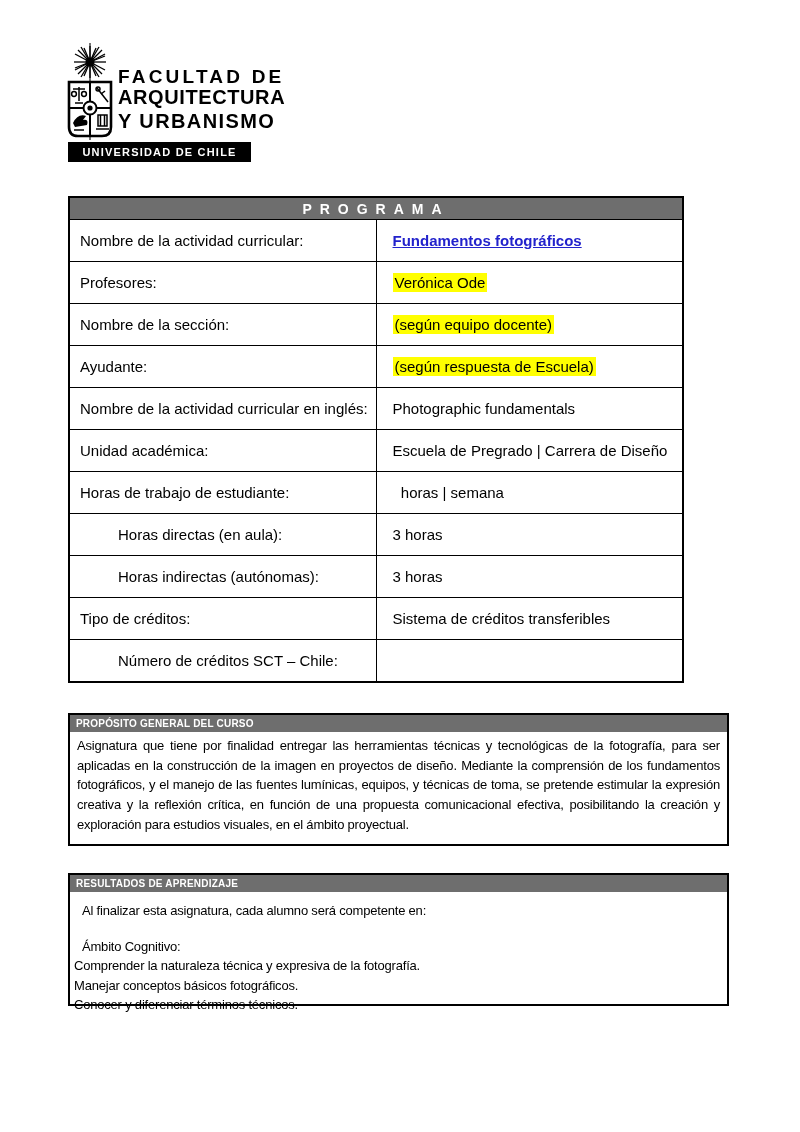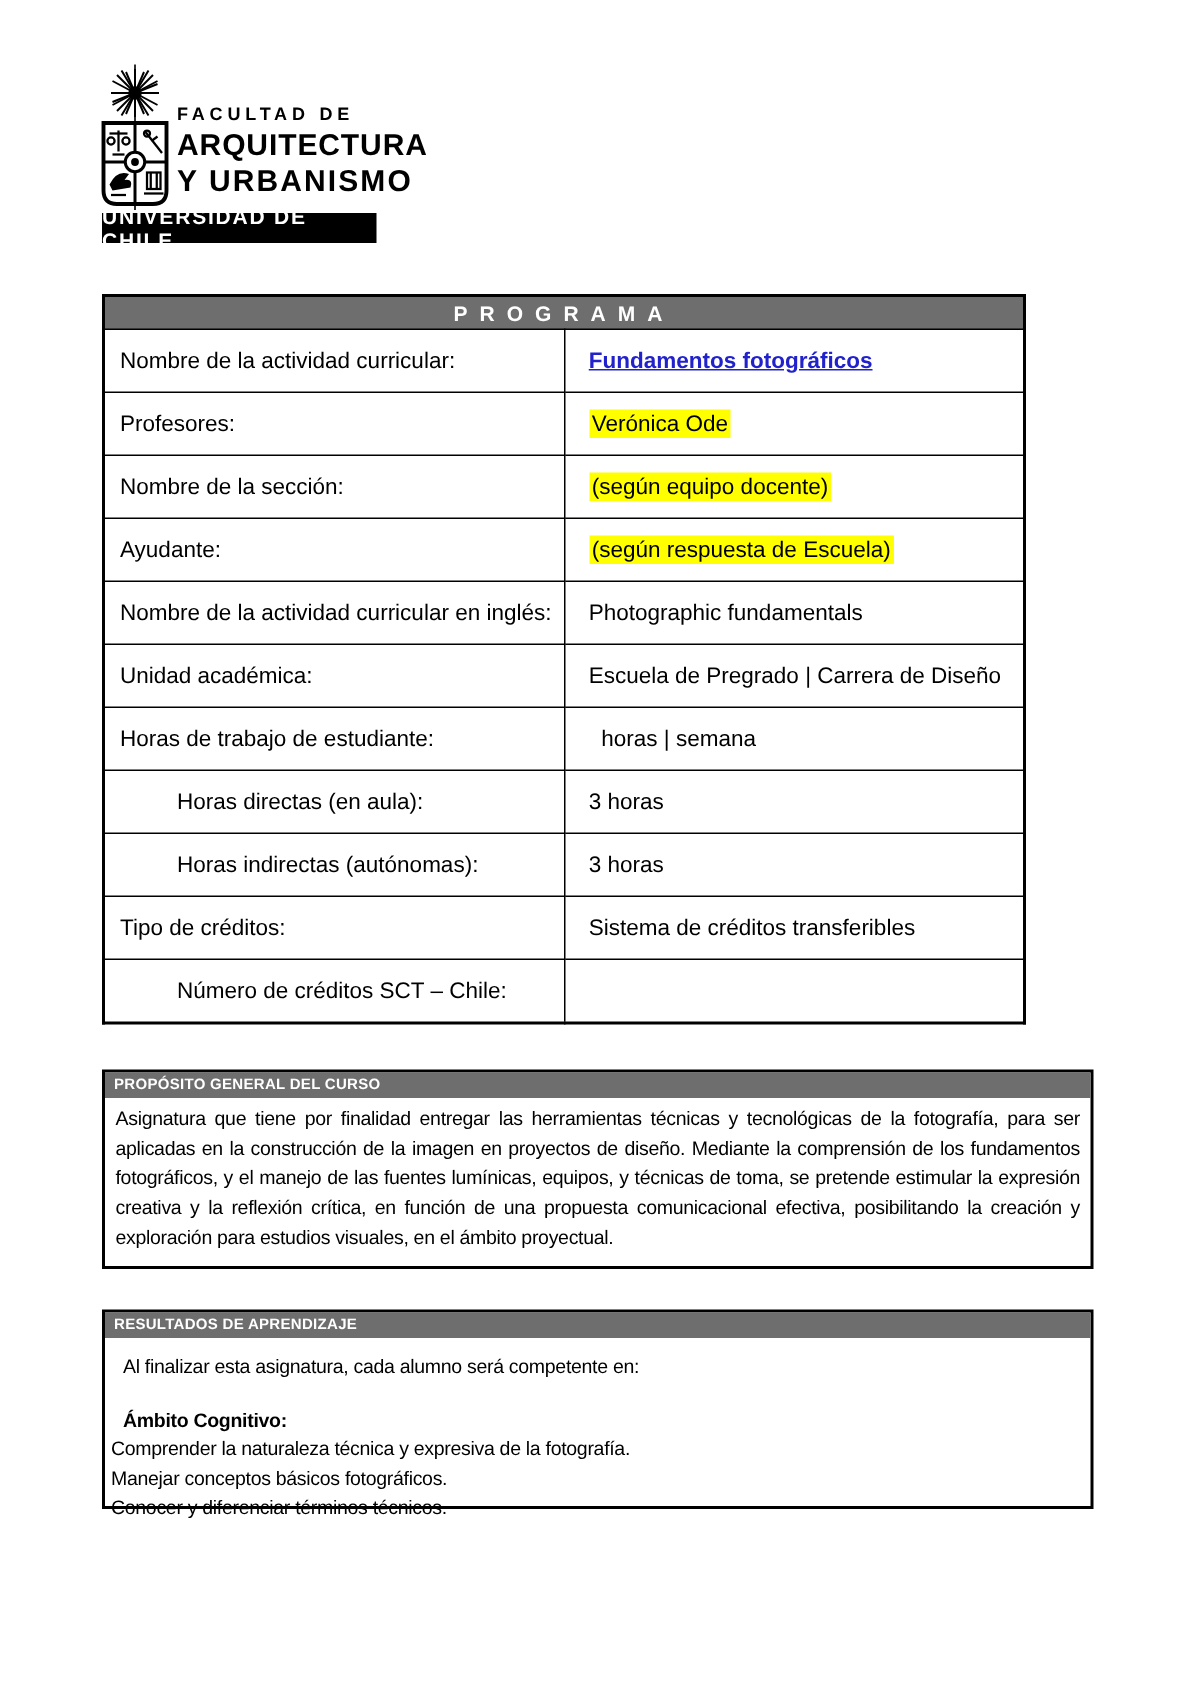--- a/index.html
+++ b/index.html
@@ -6,26 +6,26 @@
   body {
     width:800px; height:1132px; background:#fff; position:relative;
     font-family:"Liberation Sans", sans-serif; color:#000;
     overflow:hidden;
   }
 
   
   .logo-block { position:absolute; left:64px; top:42px; width:200px; height:122px; }
   .crest { position:absolute; left:0; top:0; }
   .fac-text { position:absolute; left:54px; top:26px; white-space:nowrap; }
-  .fac-line1 { font-size:12px; font-weight:bold; letter-spacing:3.2px; line-height:17px; }
+  .fac-line1 { font-size:19px; font-weight:bold; letter-spacing:3.2px; line-height:17px; }
   .fac-line2 { font-size:20px; font-weight:bold; letter-spacing:0.6px; line-height:24px; }
   .fac-line3 { font-size:20px; font-weight:bold; letter-spacing:1.4px; line-height:24px; }
   .uni-bar {
     position:absolute; left:4px; top:100px; width:183px; height:20px;
-    background:#000; color:#fff; font-weight:bold; font-size:14px;
+    background:#000; color:#fff; font-weight:bold; font-size:11px;
     letter-spacing:1.2px; display:flex; align-items:center; justify-content:center;
     box-sizing:border-box;
   }
 
   
   table.program {
     position:absolute; left:68px; top:196px; width:616px;
     border-collapse:collapse; table-layout:fixed;
   }
   table.program, table.program th, table.program td { border:1.5px solid #000; }
@@ -57,21 +57,21 @@
     background:var(--header-bar, #6e6e6e); color:#fff;
     font-weight:bold; font-size:10px; letter-spacing:0.2px;
     height:17px; line-height:17px; padding-left:6px;
   }
   .purpose-body {
     padding:4px 7px 0 7px; font-size:13px; letter-spacing:-0.2px;
     line-height:19.7px; text-align:justify;
   }
   .outcomes-body { font-size:13px; letter-spacing:-0.2px; line-height:19.5px; }
   .outcomes-intro { margin:9px 0 0 12px; }
-  .outcomes-subheading { margin:16px 0 0 12px;font-weight:bold; }
+  .outcomes-subheading { margin:16px 0 0 12px; }
   .outcome-line { margin:0 0 0 4px; }
 </style>
 </head>
 <body>
 
 <div class="logo-block">
   <svg class="crest" width="52" height="100" viewBox="0 0 52 100">
     <g stroke="#000" stroke-width="1.1" fill="none">
       <line x1="26" y1="1" x2="26" y2="98"></line>
 

